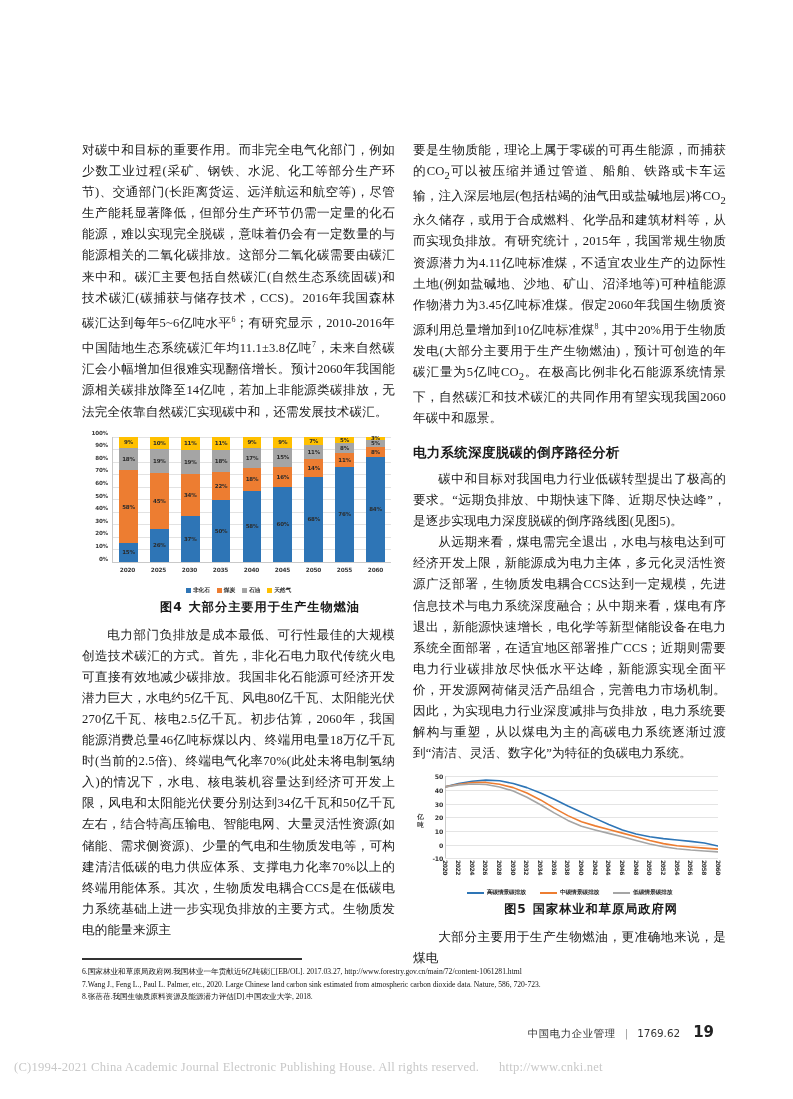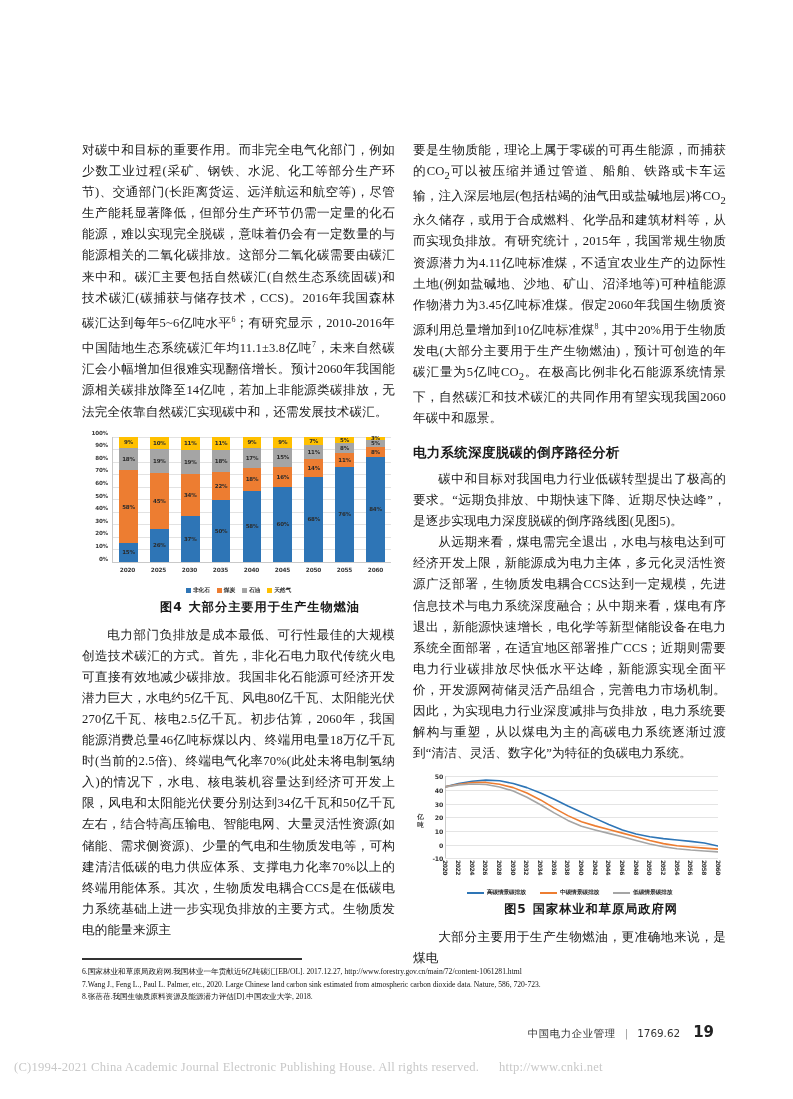--- a/index.html
+++ b/index.html
@@ -468,21 +468,21 @@
       <div class="figcap">
         <span class="num">图5</span><span>国家林业和草原局政府网</span>
       </div>
     </div>
 
     <p class="body indent">大部分主要用于生产生物燃油，更准确地来说，是煤电</p>
   </div>
 
   <div class="fn-rule"></div>
   <div class="footnotes" id="footnotes">
-      <div>6.国家林业和草原局政府网.我国林业一年贡献近6亿吨碳汇[EB/OL]. 2017.12.27, http://www.forestry.gov.cn/main/72/content-1061281.html</div>
+      <div>6.国家林业和草原局政府网.我国林业一年贡献近6亿吨碳汇[EB/OL]. 2017.03.27, http://www.forestry.gov.cn/main/72/content-1061281.html</div>
       <div>7.Wang J., Feng L., Paul L. Palmer, etc., 2020. Large Chinese land carbon sink estimated from atmospheric carbon dioxide data. Nature, 586, 720-723.</div>
       <div>8.张蓓蓓.我国生物质原料资源及能源潜力评估[D].中国农业大学, 2018.</div>
     </div>
 
   <div class="footer">
     <span class="jname">中国电力企业管理</span>
     <span class="bar">|</span>
     <span class="issue">1769.62</span>
     <span class="pnum">19</span>
   </div>

